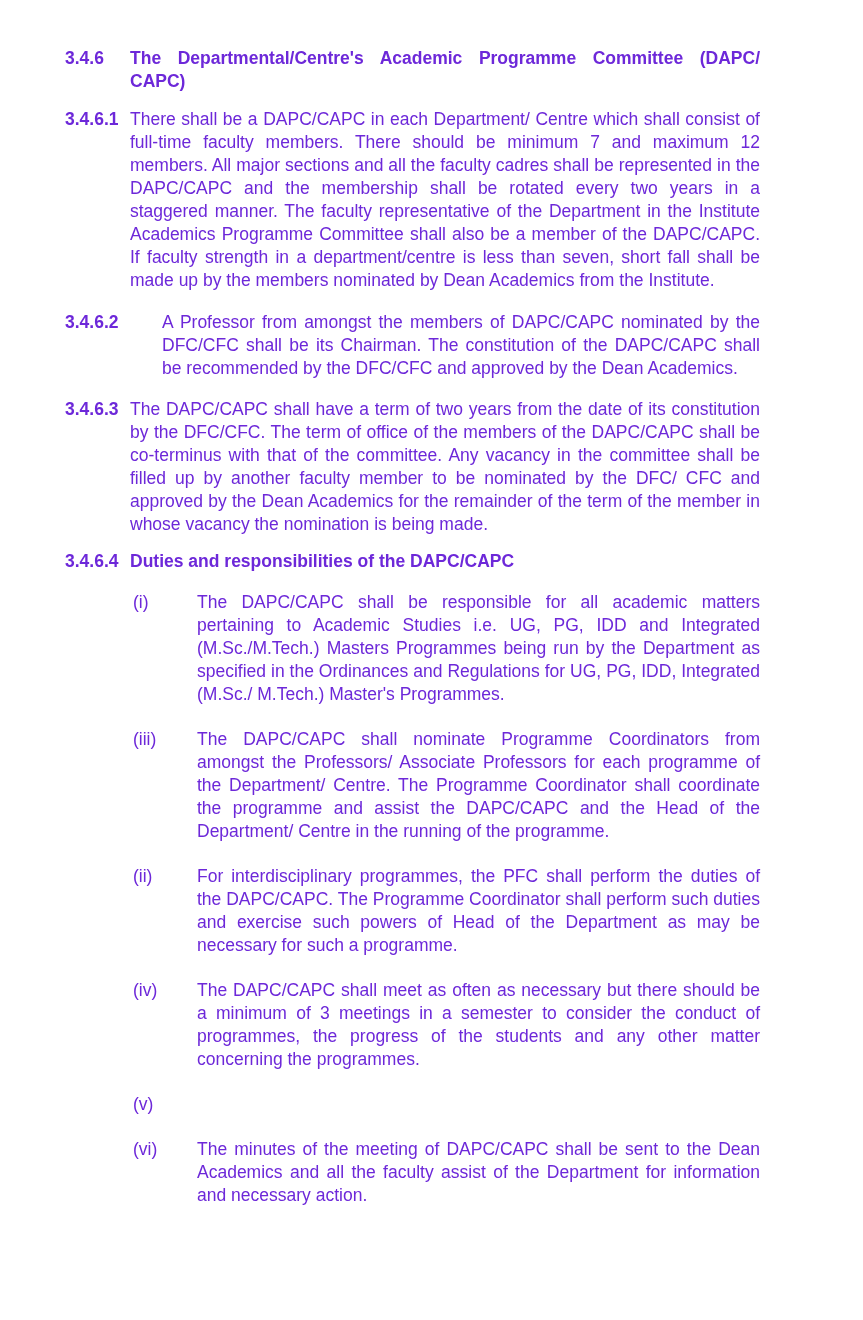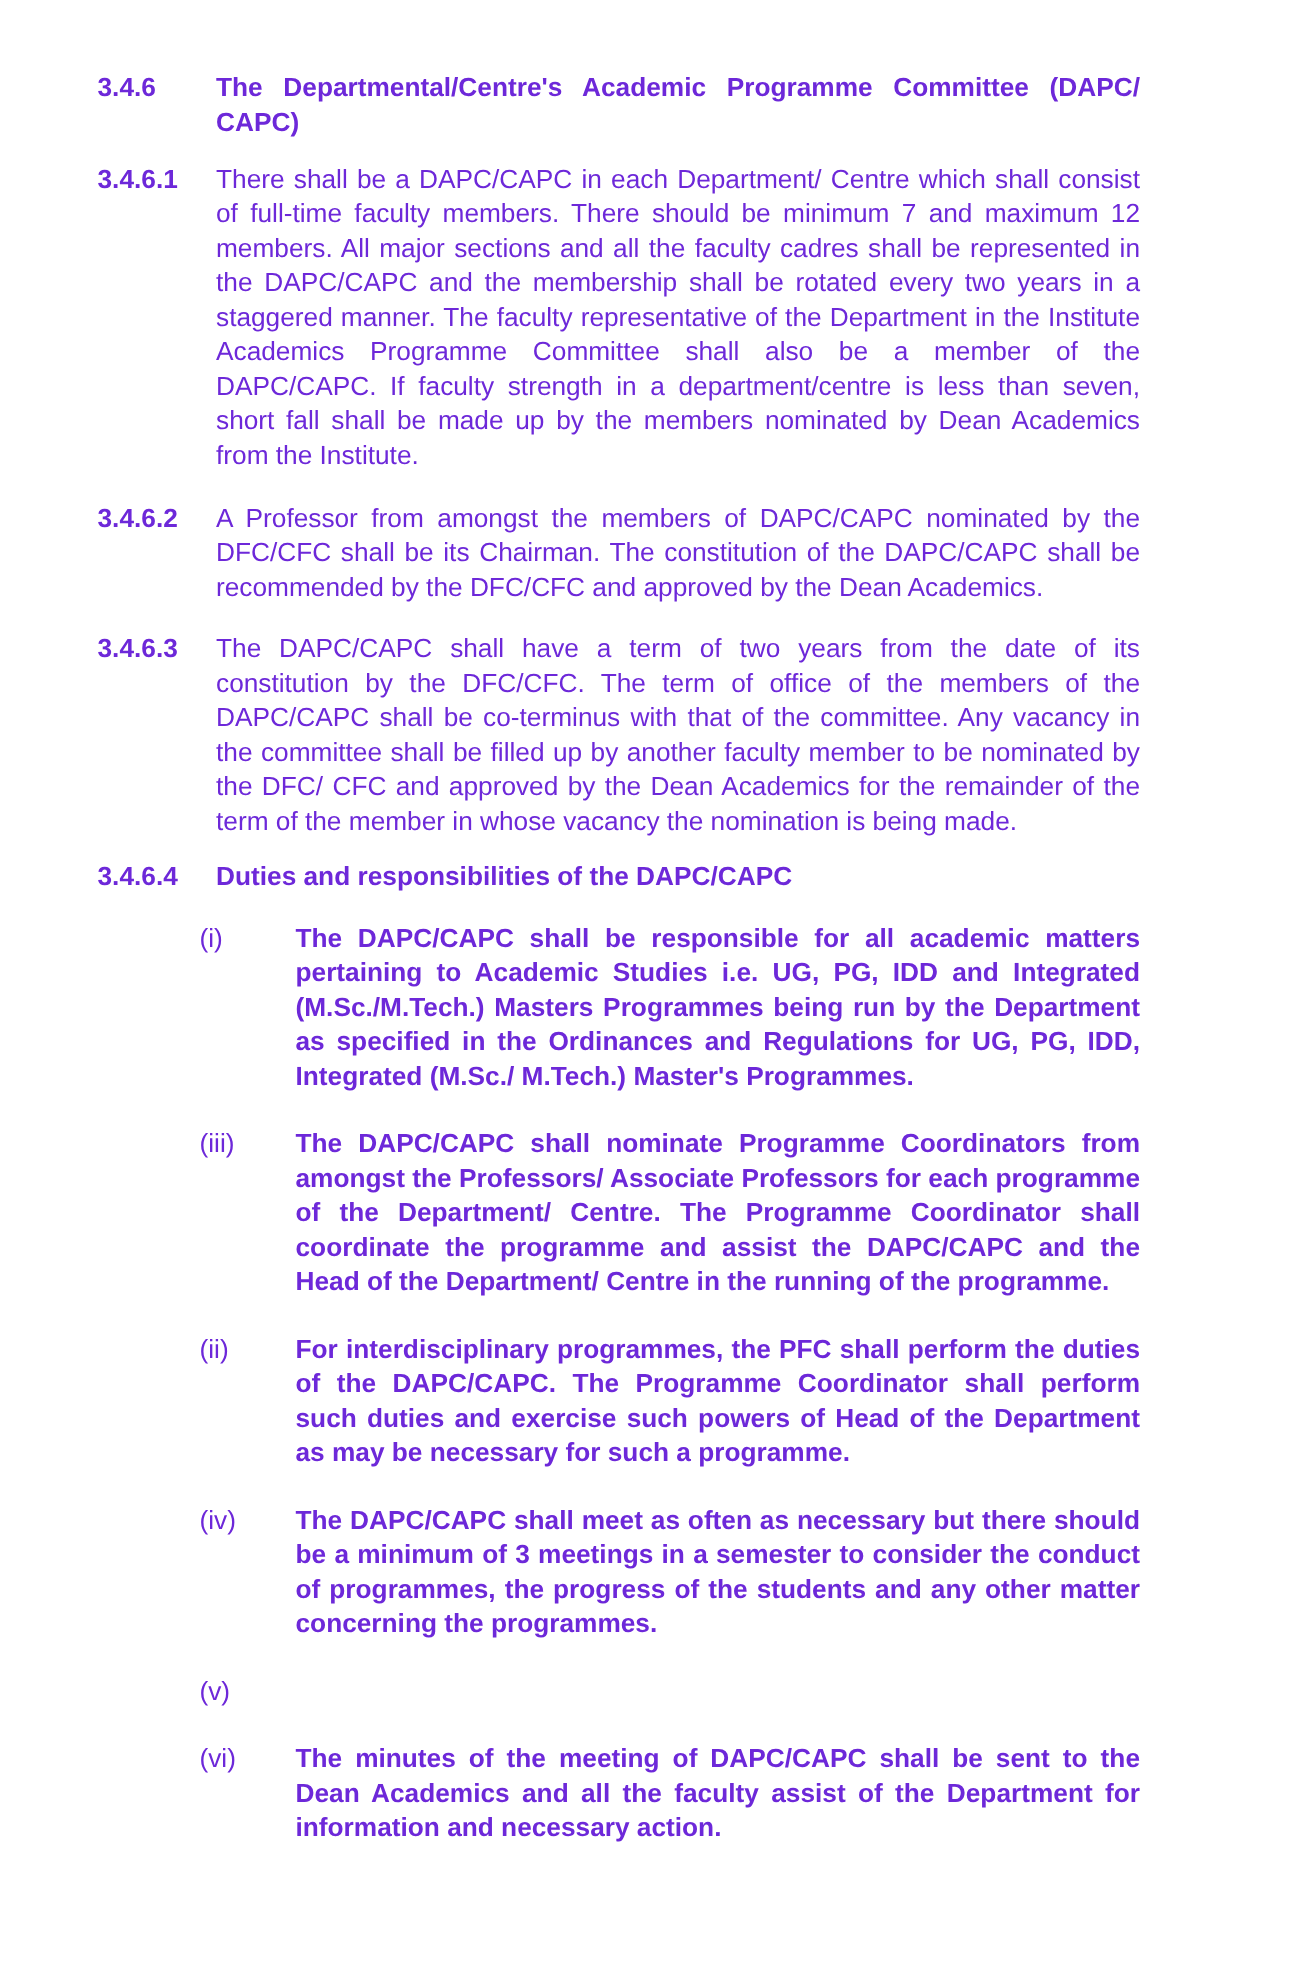--- a/index.html
+++ b/index.html
@@ -26,44 +26,42 @@
   }
   .sec-num {
     width: 65px;
     flex-shrink: 0;
     font-weight: bold;
     white-space: nowrap;
   }
   .sec-body {
     width: 630px;
     text-align: justify;
-    margin-left: 14px;
   }
   .sec-body.heading {
     font-weight: bold;
   }
   .mb-head   { margin-bottom: 15px; }
   .mb-para   { margin-bottom: 19px; }
-  .mb-para2  { margin-bottom: 18px; }
+  .mb-para2  { margin-bottom: 18px; gap: 32px; }
   .mb-para3  { margin-bottom: 14px; justify-content: space-between; }
   .mb-head2  { margin-bottom: 18px; }
   .duty-row {
     display: flex;
     align-items: flex-start;
     margin-left: 68px;
     margin-bottom: 22px;
   }
   .duty-label {
     width: 64px;
     flex-shrink: 0;
   }
   .duty-text {
     width: 563px;
     text-align: justify;
-    font-weight: bold;
   }
 </style>
 </head>
 <body>
 
 <div class="page">
 
   <div class="sec-row mb-head">
     <div class="sec-num">3.4.6</div>
     <div class="sec-body heading">The Departmental/Centre's Academic Programme Committee (DAPC/ CAPC)</div>

